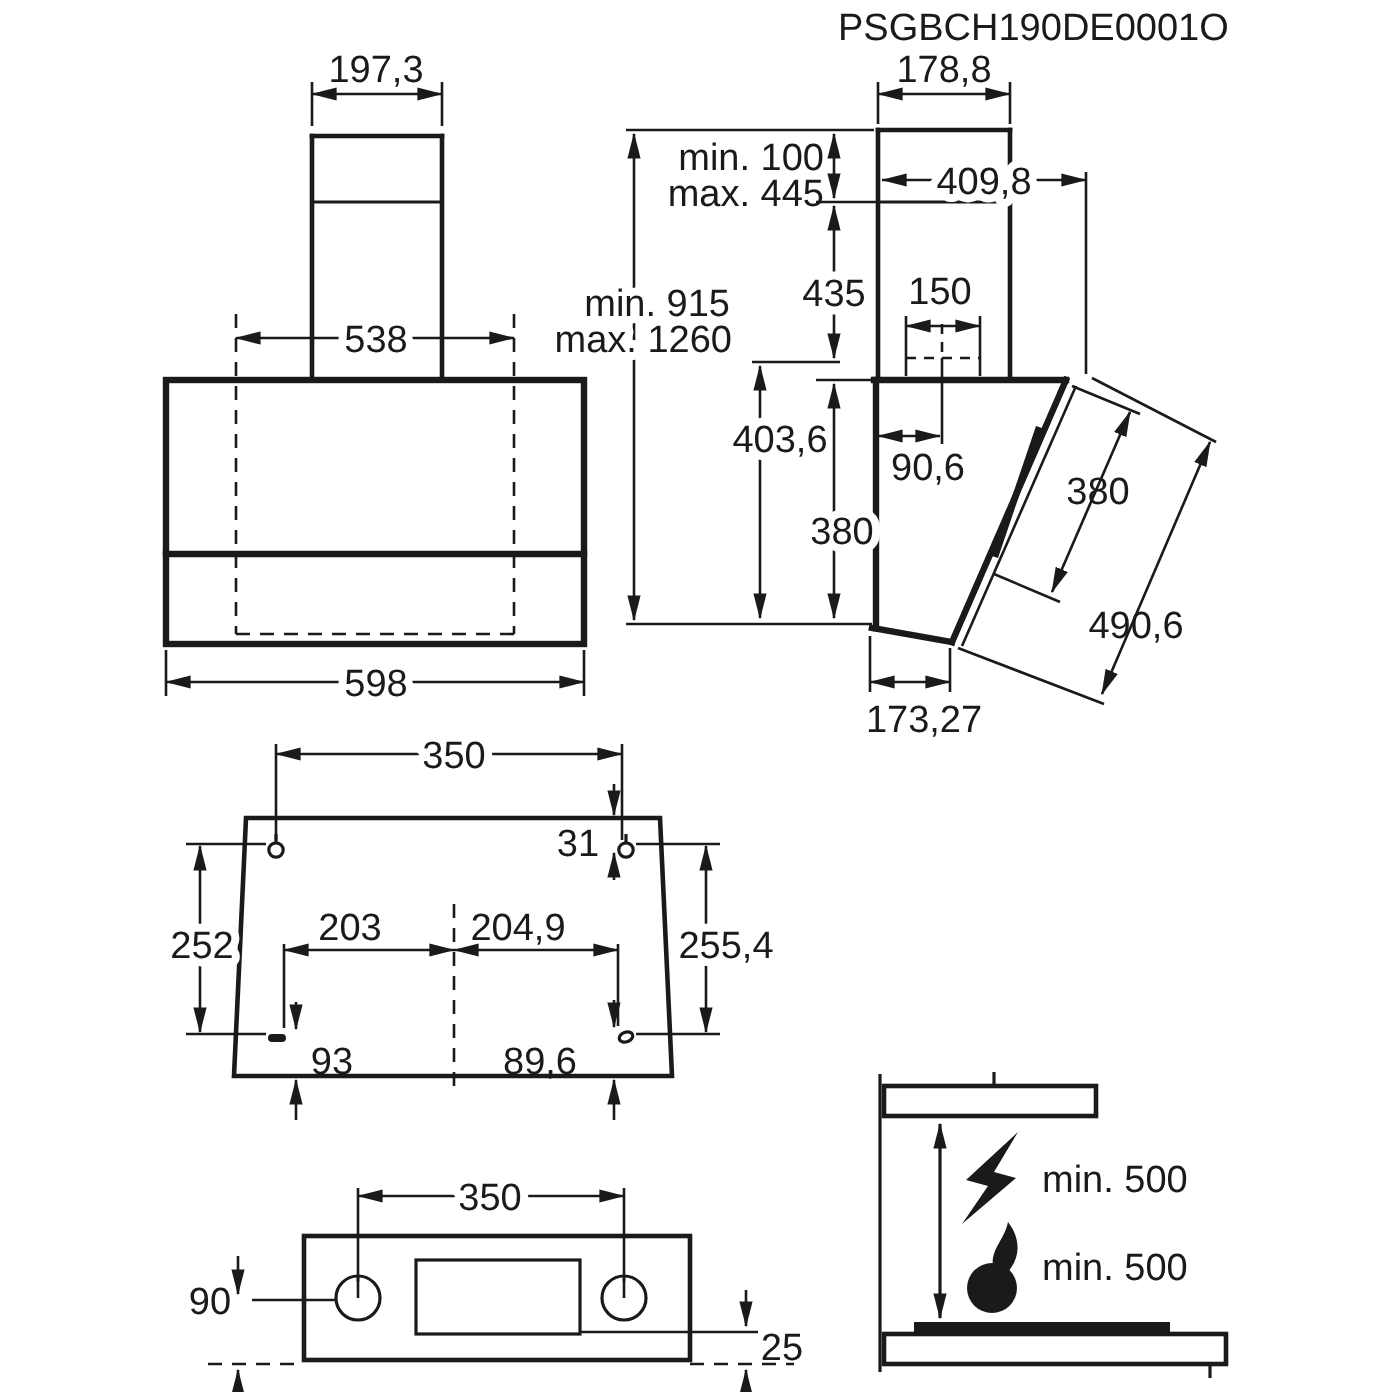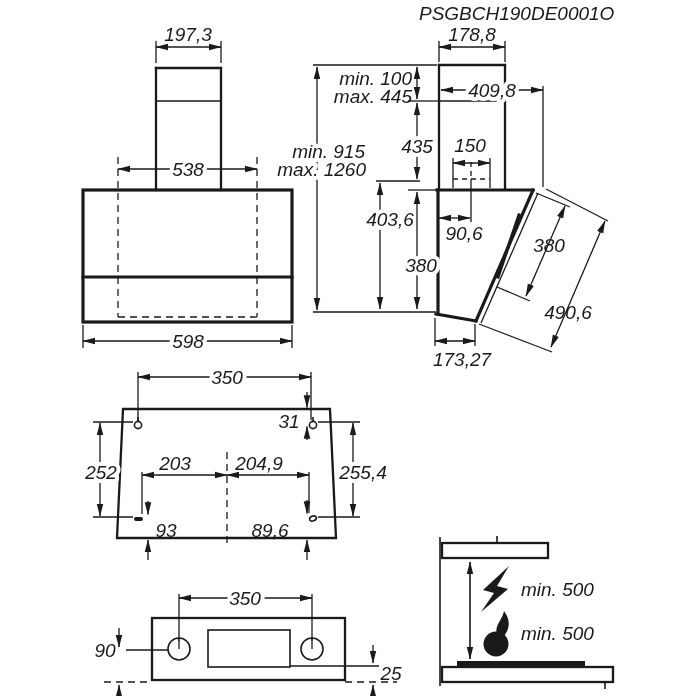--- a/index.html
+++ b/index.html
@@ -1,16 +1,16 @@
 <!DOCTYPE html>
 <html><head>
 <meta charset="utf-8">
 <style>
   html,body{margin:0;padding:0;background:#fff;}
-  .page{width:700px;height:696px;background:#fff;position:relative;overflow:hidden;font-style:italic;}
+  .page{width:700px;height:696px;background:#fff;position:relative;overflow:hidden;}
   svg text{font-family:"Liberation Sans",sans-serif;font-size:19px;fill:#1a1a1a;}
   svg .ttl{font-size:19px;}
   .obj{stroke:#1a1a1a;stroke-width:3.2;fill:none;stroke-linecap:square;}
   .obj2{stroke:#1a1a1a;stroke-width:2.3;fill:none;stroke-linecap:square;}
   .obj1{stroke:#1a1a1a;stroke-width:1.6;fill:none;}
   .thin{stroke:#1a1a1a;stroke-width:1.3;fill:none;}
   .dash{stroke-dasharray:7 5;}
   .dash2{stroke-dasharray:5 4;}
   .dim{marker-start:url(#arr);marker-end:url(#arr);}
   .dime{marker-end:url(#arr);}

